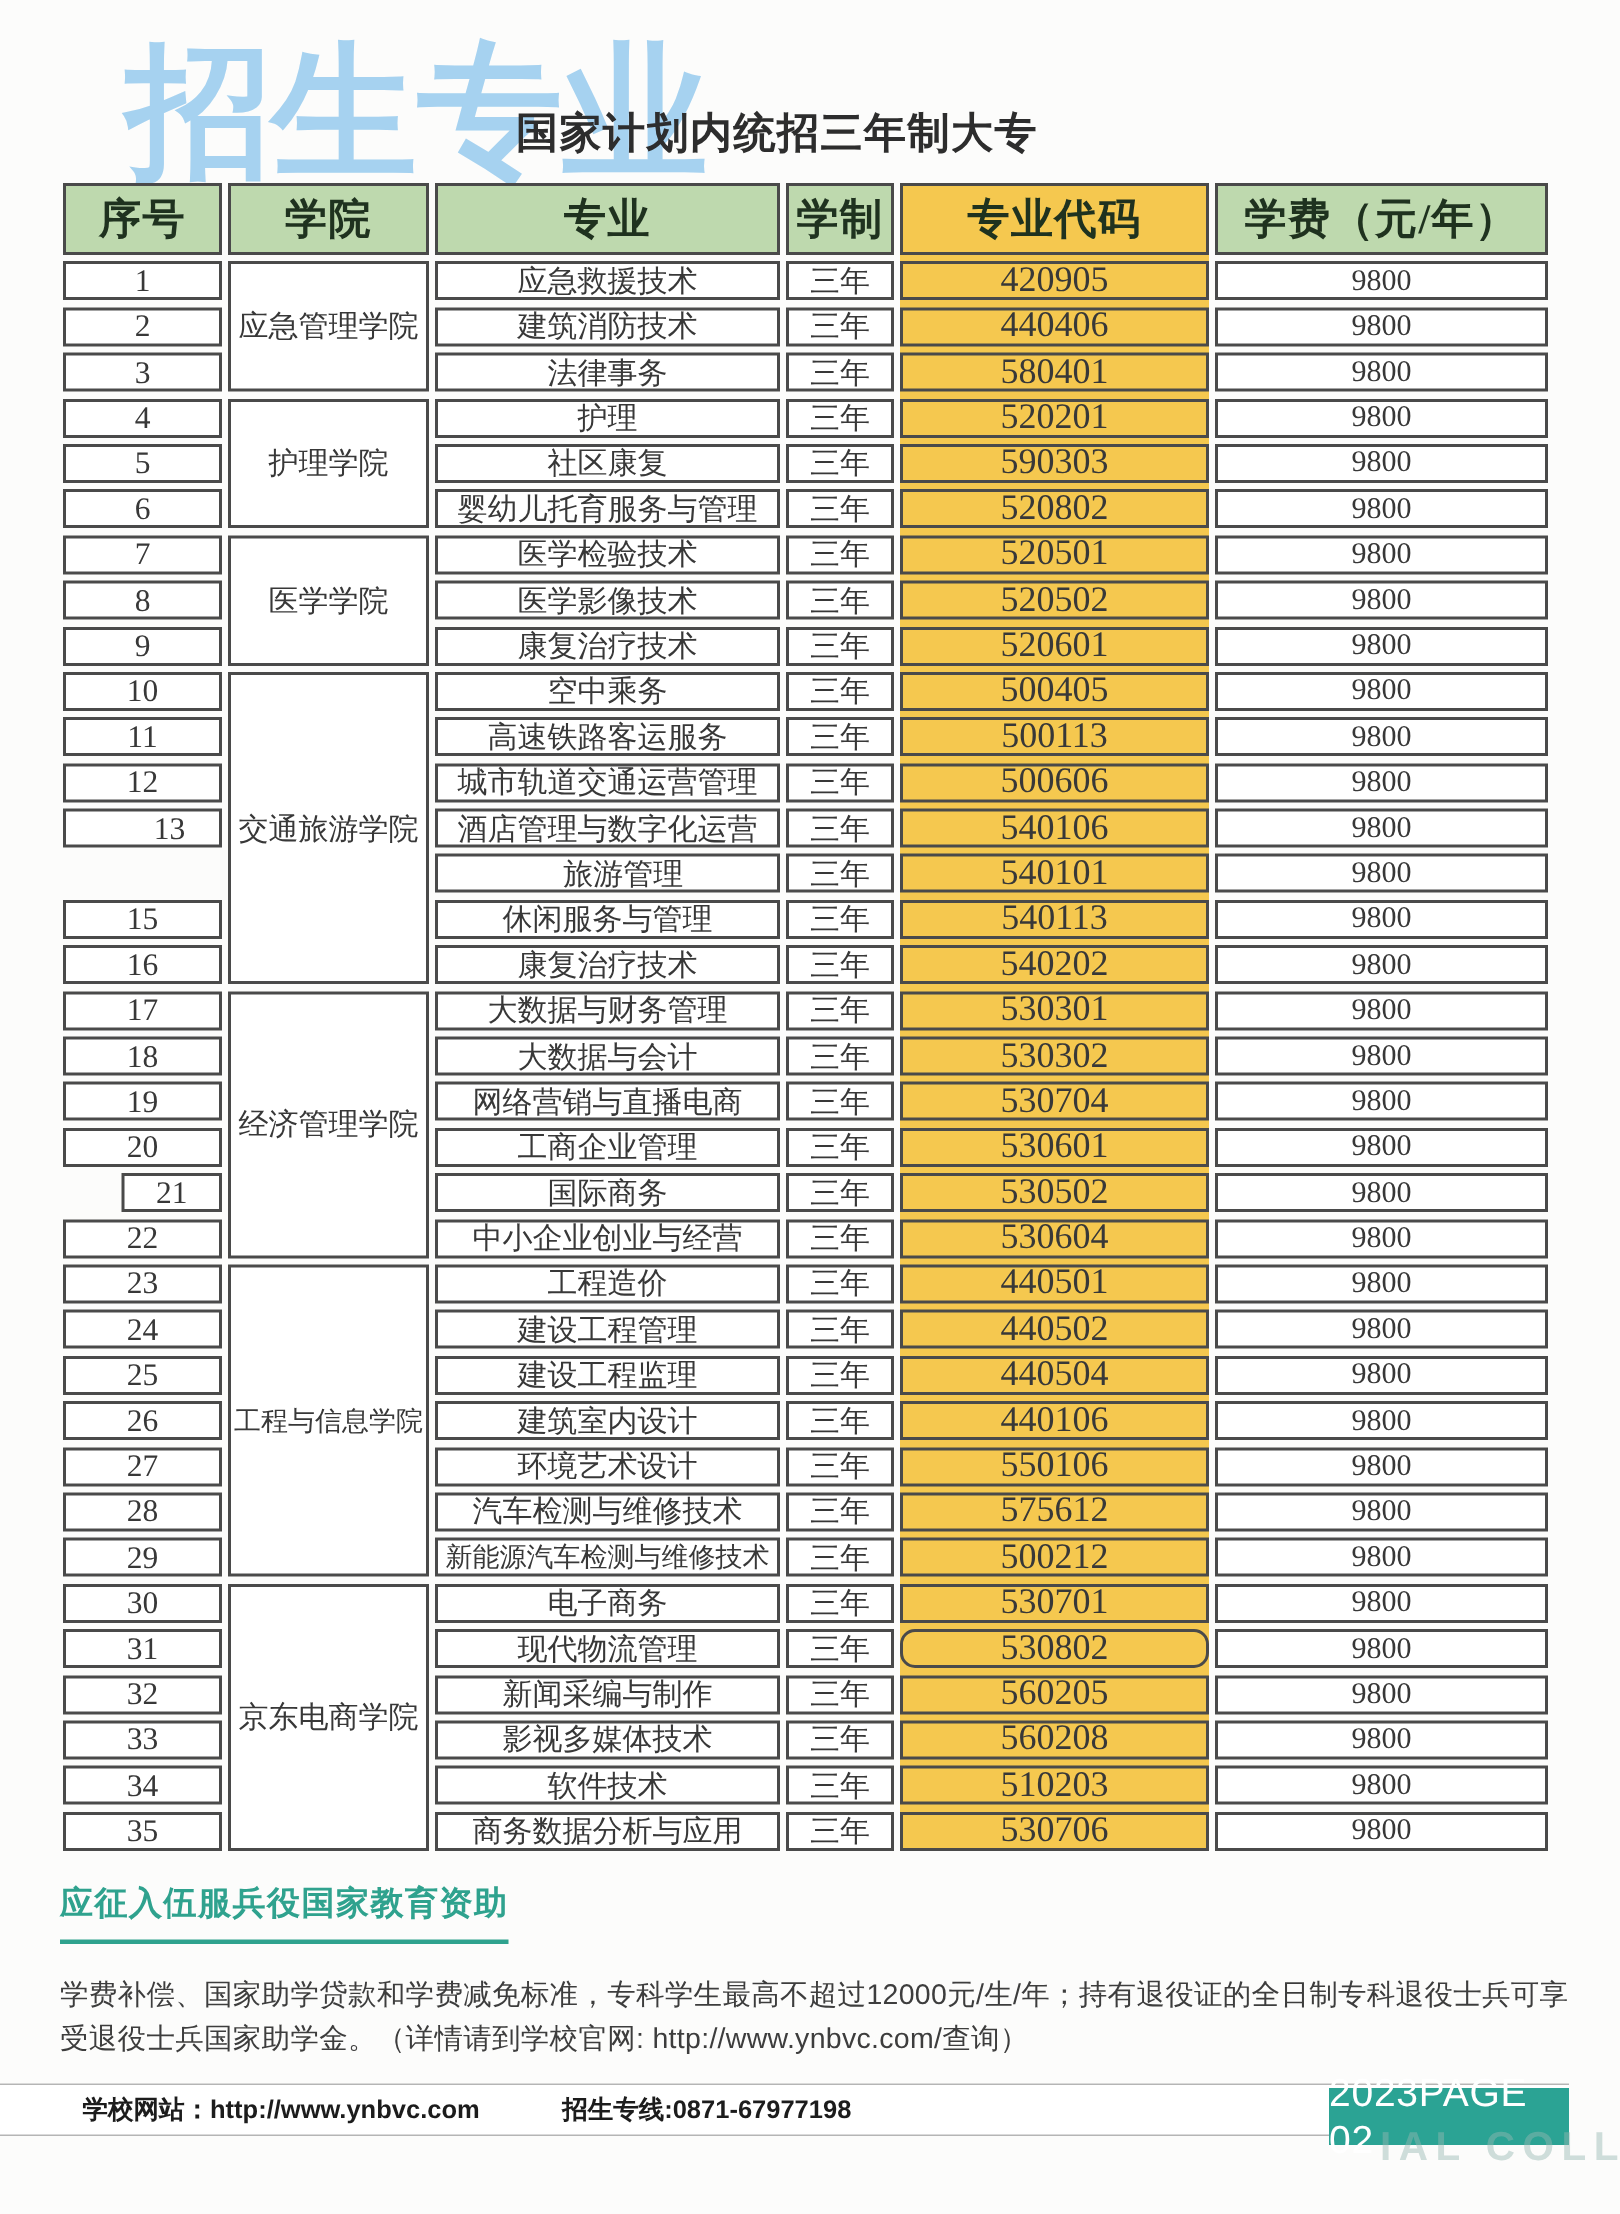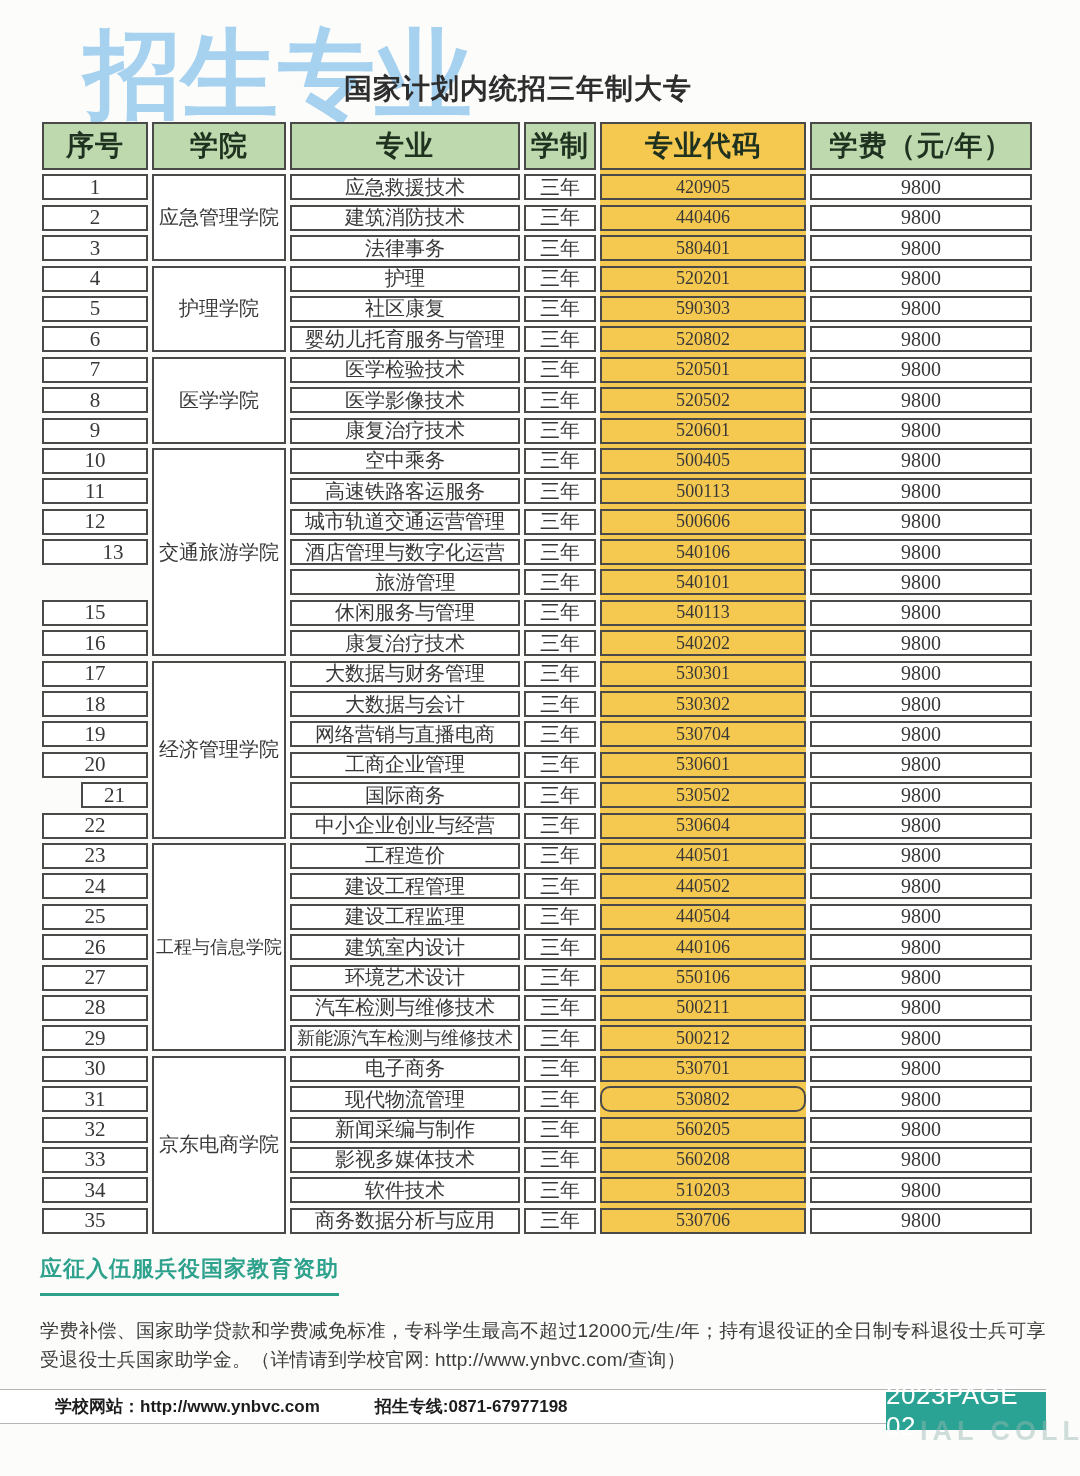--- a/index.html
+++ b/index.html
@@ -44,21 +44,21 @@
   }
   .hd {
     background:#bed9ae; font-weight:bold; font-size:28px; color:#1f321f;
     letter-spacing:1px;
   }
   .code-bg { background:transparent; }
   .num  { font-size:21px; }
   .major{ font-size:20px; }
   .college { font-size:20px; }
   .years{ font-size:20px; }
-  .codev{ font-size:18px; }
+  .codev{ font-size:24px; }
   .fee  { font-size:20px; }
   .aid-heading {
     position:absolute; left:40px; top:1254px;
     font-size:22px; font-weight:bold; color:#2fa28e;
     padding-bottom:9px; border-bottom:3px solid #2fa28e;
     letter-spacing:1px; z-index:2;
   }
   .aid-body {
     position:absolute; left:40px; top:1316px; width:1008px;
     font-size:19px; line-height:29px; color:#3d3d3d;
@@ -236,21 +236,21 @@
     <div class="c codev code-bg" style="grid-area: 27 / 5;">440106</div>
     <div class="c fee" style="grid-area: 27 / 6;">9800</div>
     <div class="c num" style="grid-area: 28 / 1;">27</div>
     <div class="c major" style="grid-area: 28 / 3;">环境艺术设计</div>
     <div class="c years" style="grid-area: 28 / 4;">三年</div>
     <div class="c codev code-bg" style="grid-area: 28 / 5;">550106</div>
     <div class="c fee" style="grid-area: 28 / 6;">9800</div>
     <div class="c num" style="grid-area: 29 / 1;">28</div>
     <div class="c major" style="grid-area: 29 / 3;">汽车检测与维修技术</div>
     <div class="c years" style="grid-area: 29 / 4;">三年</div>
-    <div class="c codev code-bg" style="grid-area: 29 / 5;">500211</div>
+    <div class="c codev code-bg" style="grid-area: 29 / 5;">575612</div>
     <div class="c fee" style="grid-area: 29 / 6;">9800</div>
     <div class="c num" style="grid-area: 30 / 1;">29</div>
     <div class="c major" style="grid-area: 30 / 3; font-size: 18px;">新能源汽车检测与维修技术</div>
     <div class="c years" style="grid-area: 30 / 4;">三年</div>
     <div class="c codev code-bg" style="grid-area: 30 / 5;">500212</div>
     <div class="c fee" style="grid-area: 30 / 6;">9800</div>
     <div class="c num" style="grid-area: 31 / 1;">30</div>
     <div class="c major" style="grid-area: 31 / 3;">电子商务</div>
     <div class="c years" style="grid-area: 31 / 4;">三年</div>
     <div class="c codev code-bg" style="grid-area: 31 / 5;">530701</div>

